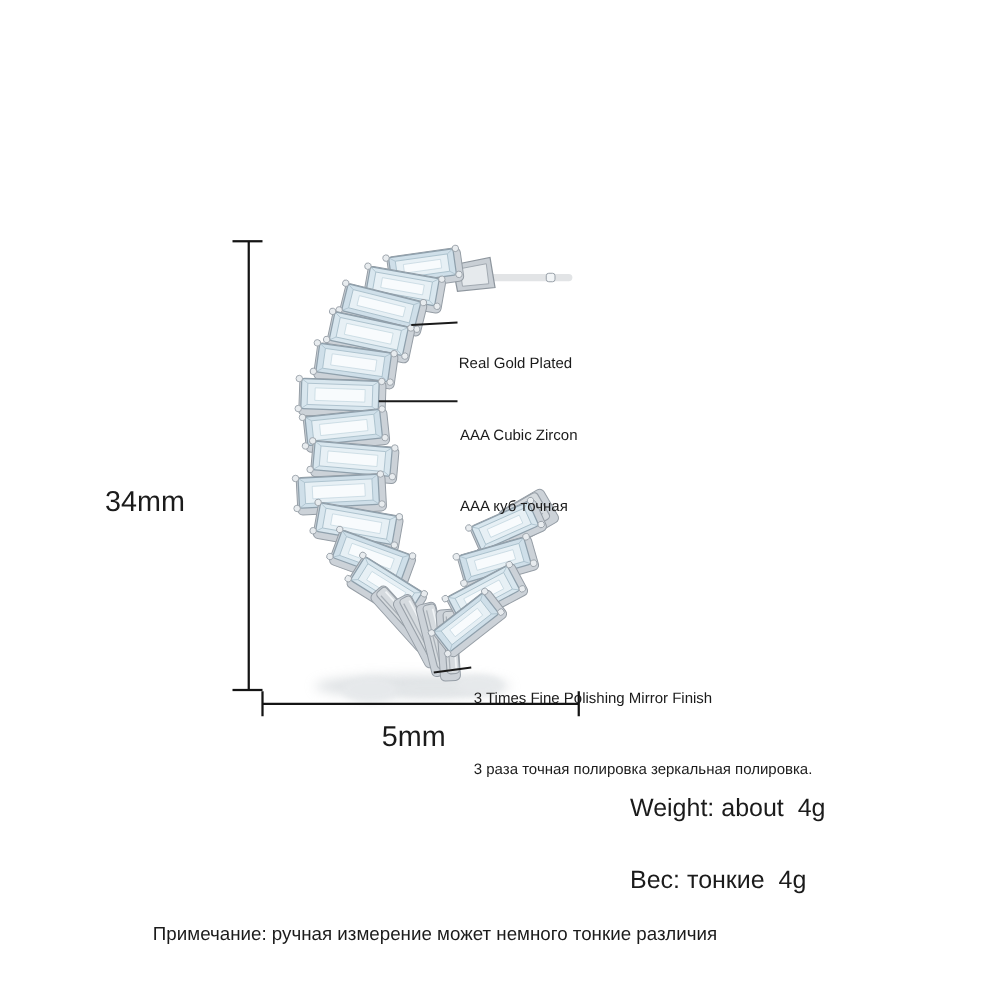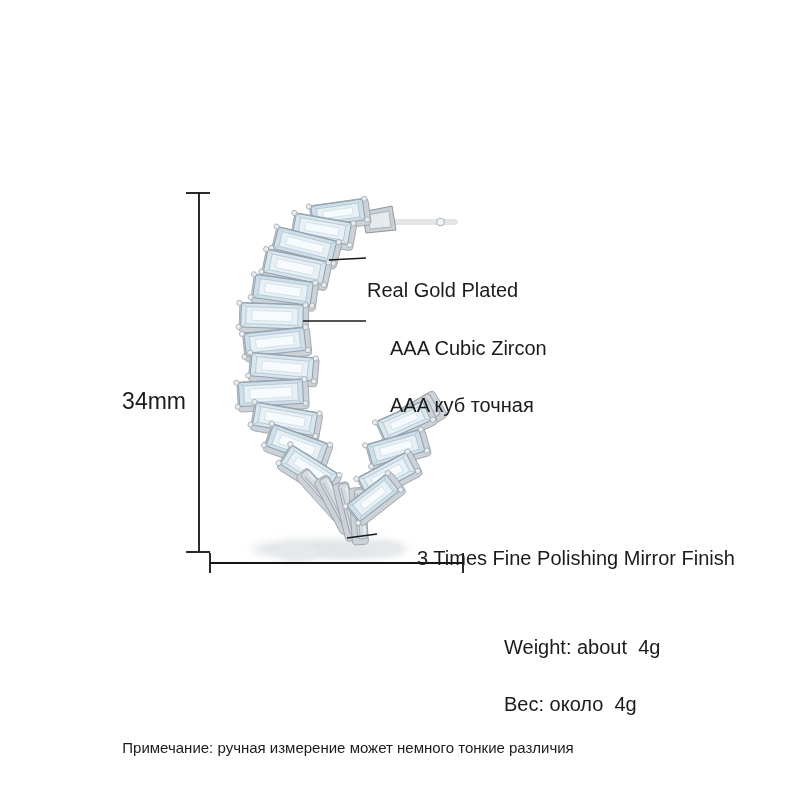--- a/index.html
+++ b/index.html
@@ -2,28 +2,28 @@
 <html><head>
 <meta charset="utf-8">
 <style>
   html,body{margin:0;padding:0;background:#ffffff;}
   .stage{
     position:relative;width:800px;height:800px;background:#ffffff;overflow:hidden;
     font-family:"Liberation Sans","DejaVu Sans",sans-serif;color:#1b1b1b;
   }
   .stage svg{position:absolute;left:0;top:0;}
   .txt{position:absolute;white-space:pre;}
-  .callout{font-size:20px;line-height:19px;}
+  .callout{font-size:12px;line-height:19px;}
   .callout div{white-space:pre;}
   .dim-label{font-size:23px;line-height:26px;}
-  #label-height{left:84px;top:388px;width:102px;text-align:right;}
+  #label-height{left:84px;top:388px;width:102px;}
   #label-width{left:271px;top:576px;width:120px;text-align:center;}
   #callout-gold{left:367px;top:243px;}
-  #callout-zircon{left:368px;top:301px;margin-left:22px;}
-  #callout-polish{left:379px;top:511px;margin-left:38px;}
+  #callout-zircon{left:368px;top:301px;}
+  #callout-polish{left:379px;top:511px;}
   #weight-block{left:504px;top:600px;font-size:20px;line-height:19px;}
   #notice-block{left:104px;top:704px;width:488px;text-align:center;font-size:15px;line-height:17.5px;}
 </style>
 </head>
 <body>
 
 <div class="stage">
 
   <svg width="800" height="800" viewBox="0 0 800 800">
     <defs>
@@ -326,34 +326,36 @@
       </g>
       <g>
         <line x1="210" y1="563" x2="463" y2="563"></line>
         <line x1="210" y1="553" x2="210" y2="573"></line>
         <line x1="463" y1="553" x2="463" y2="573"></line>
       </g>
     </g>
   </svg>
 
   <div class="txt dim-label" id="label-height">34mm</div>
+  <div class="txt dim-label" id="label-width">5mm</div>
 
   <div class="txt callout" id="callout-gold">
     <div>Real Gold Plated</div>
   </div>
   <div class="txt callout" id="callout-zircon">
     <div>AAA Cubic Zircon</div>
     <div>AAA куб точная</div>
   </div>
   <div class="txt callout" id="callout-polish">
     <div>3 Times Fine Polishing Mirror Finish</div>
+    <div>3 раза точная полировка зеркальная полировка.</div>
   </div>
 
   <div class="txt" id="weight-block">
     <div>Weight: about  4g</div>
-    <div>Вес: около  4g</div>
+    <div>Вес: тонкие  4g</div>
   </div>
 
   <div class="txt" id="notice-block">
     <div>Примечание: ручная измерение может немного тонкие различия</div>
   </div>
 
 </div>
 
 </body></html>

